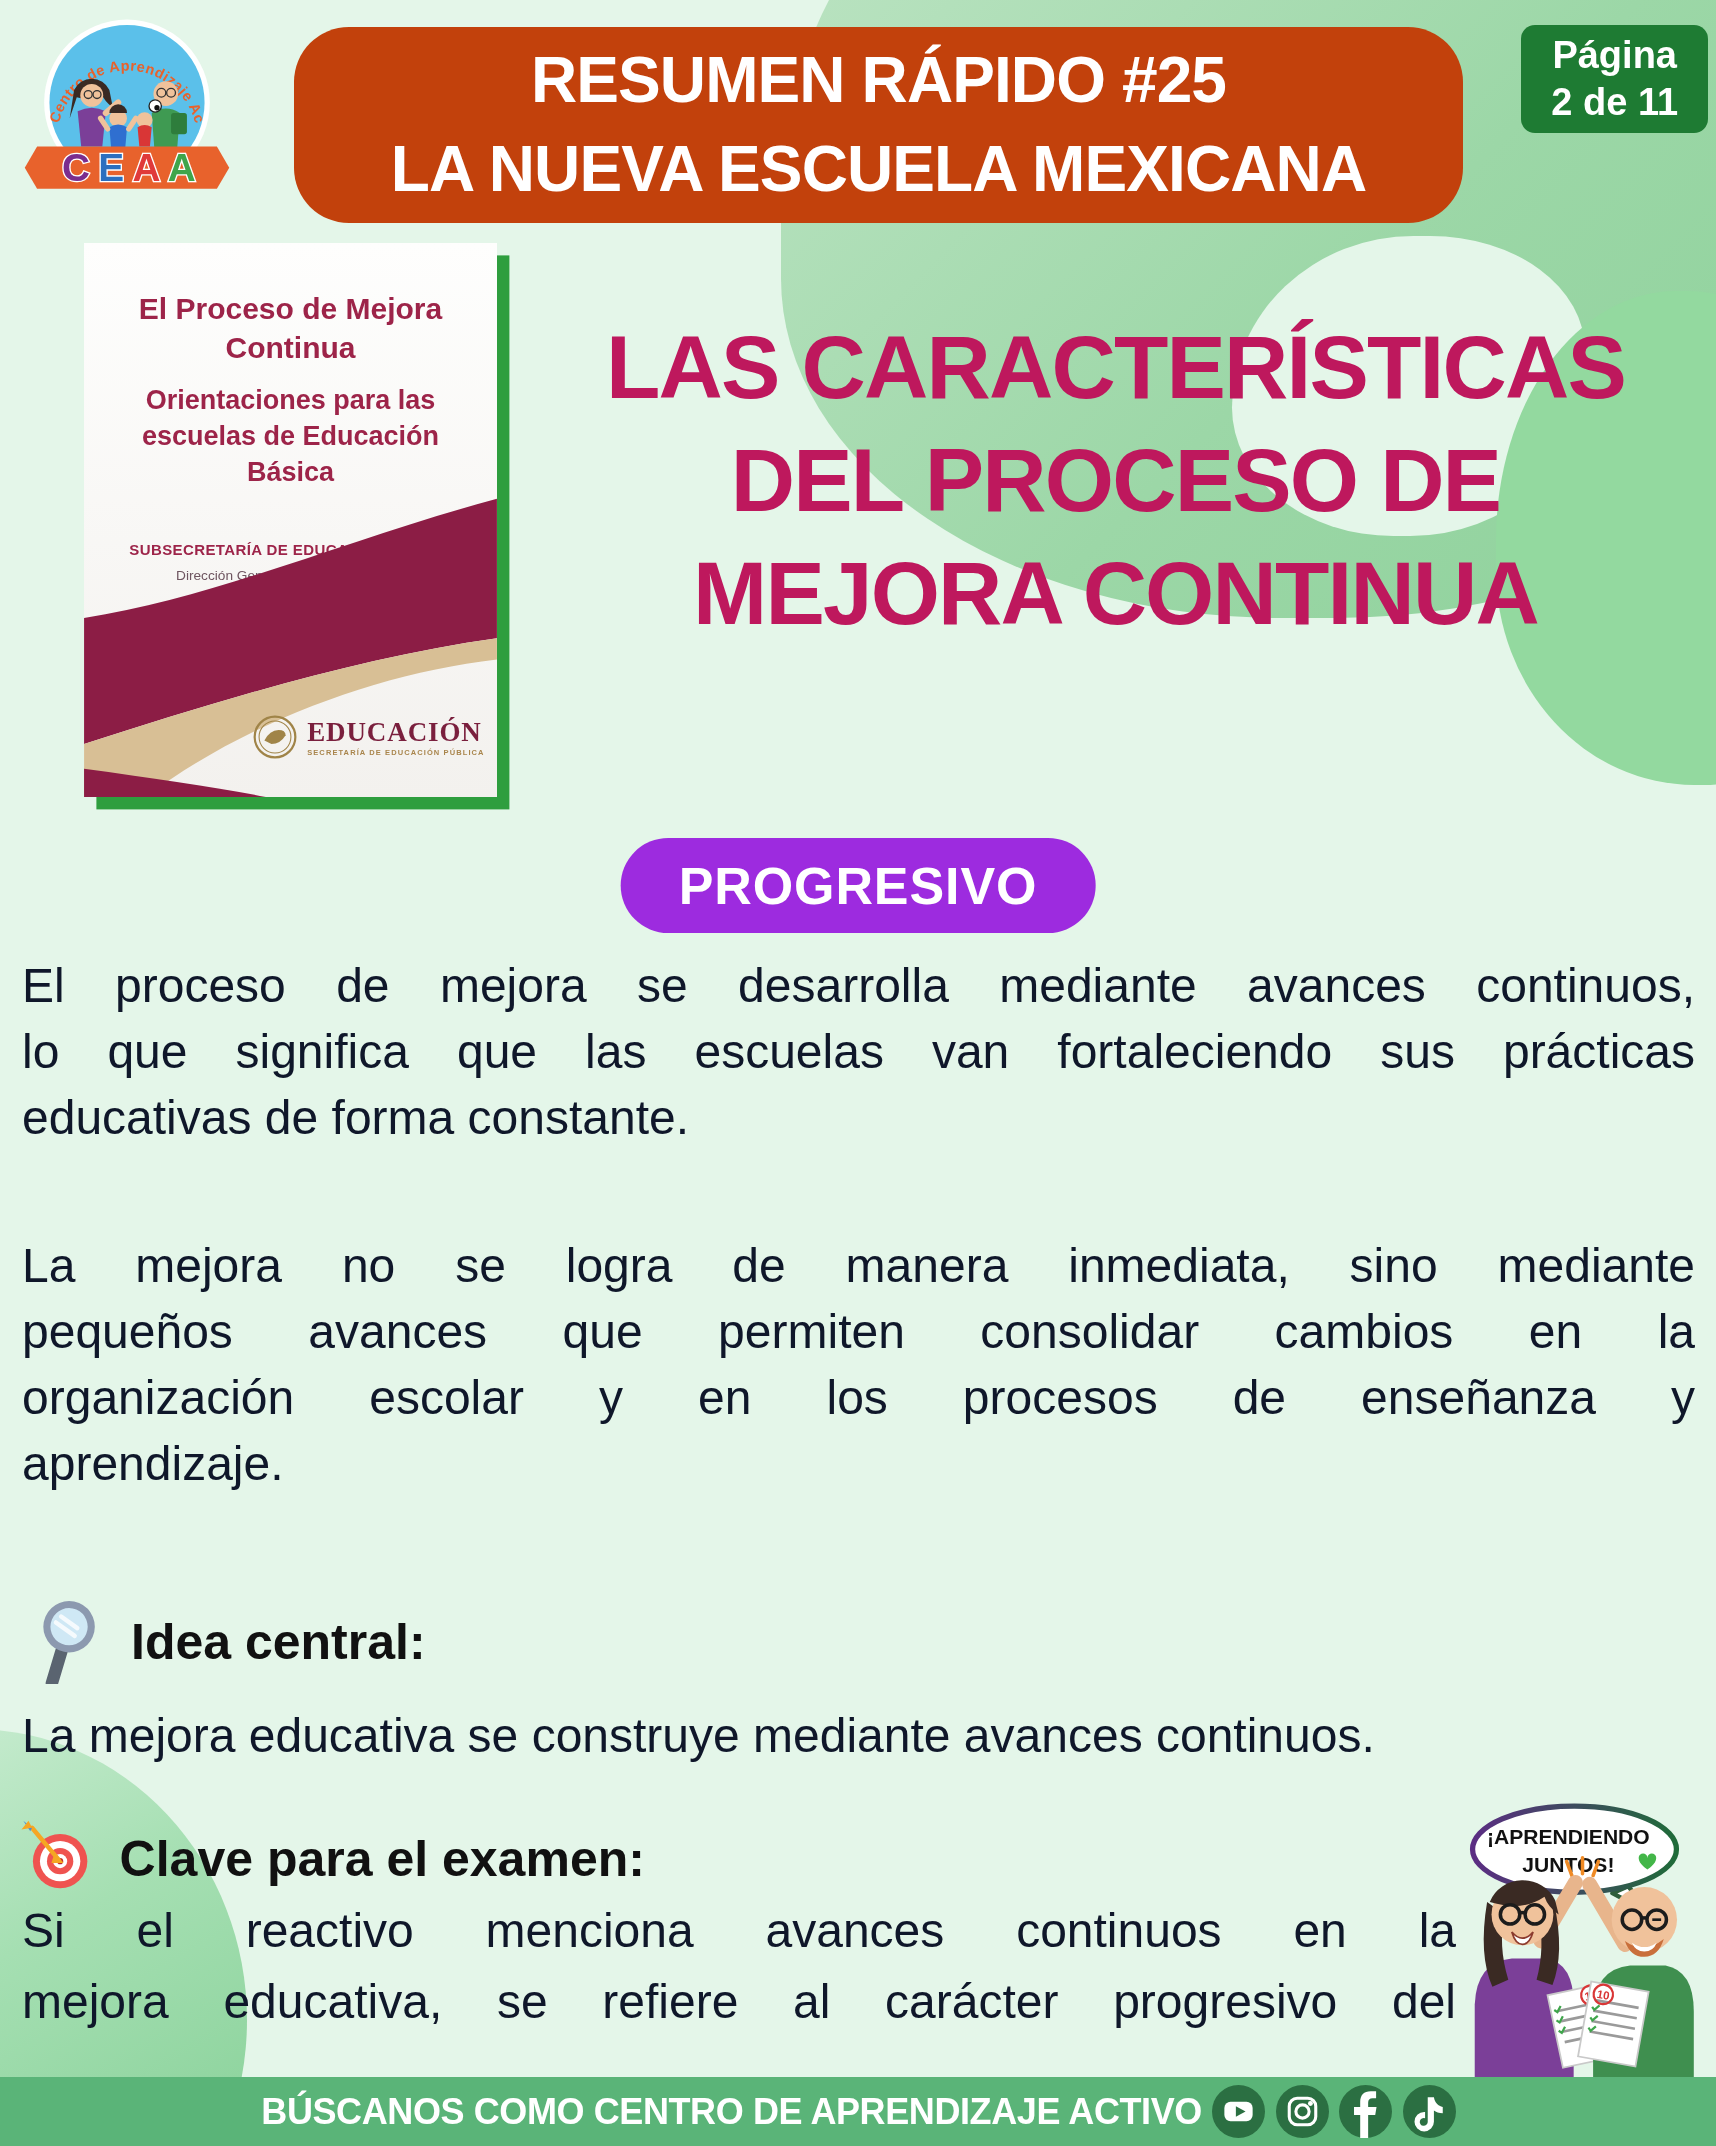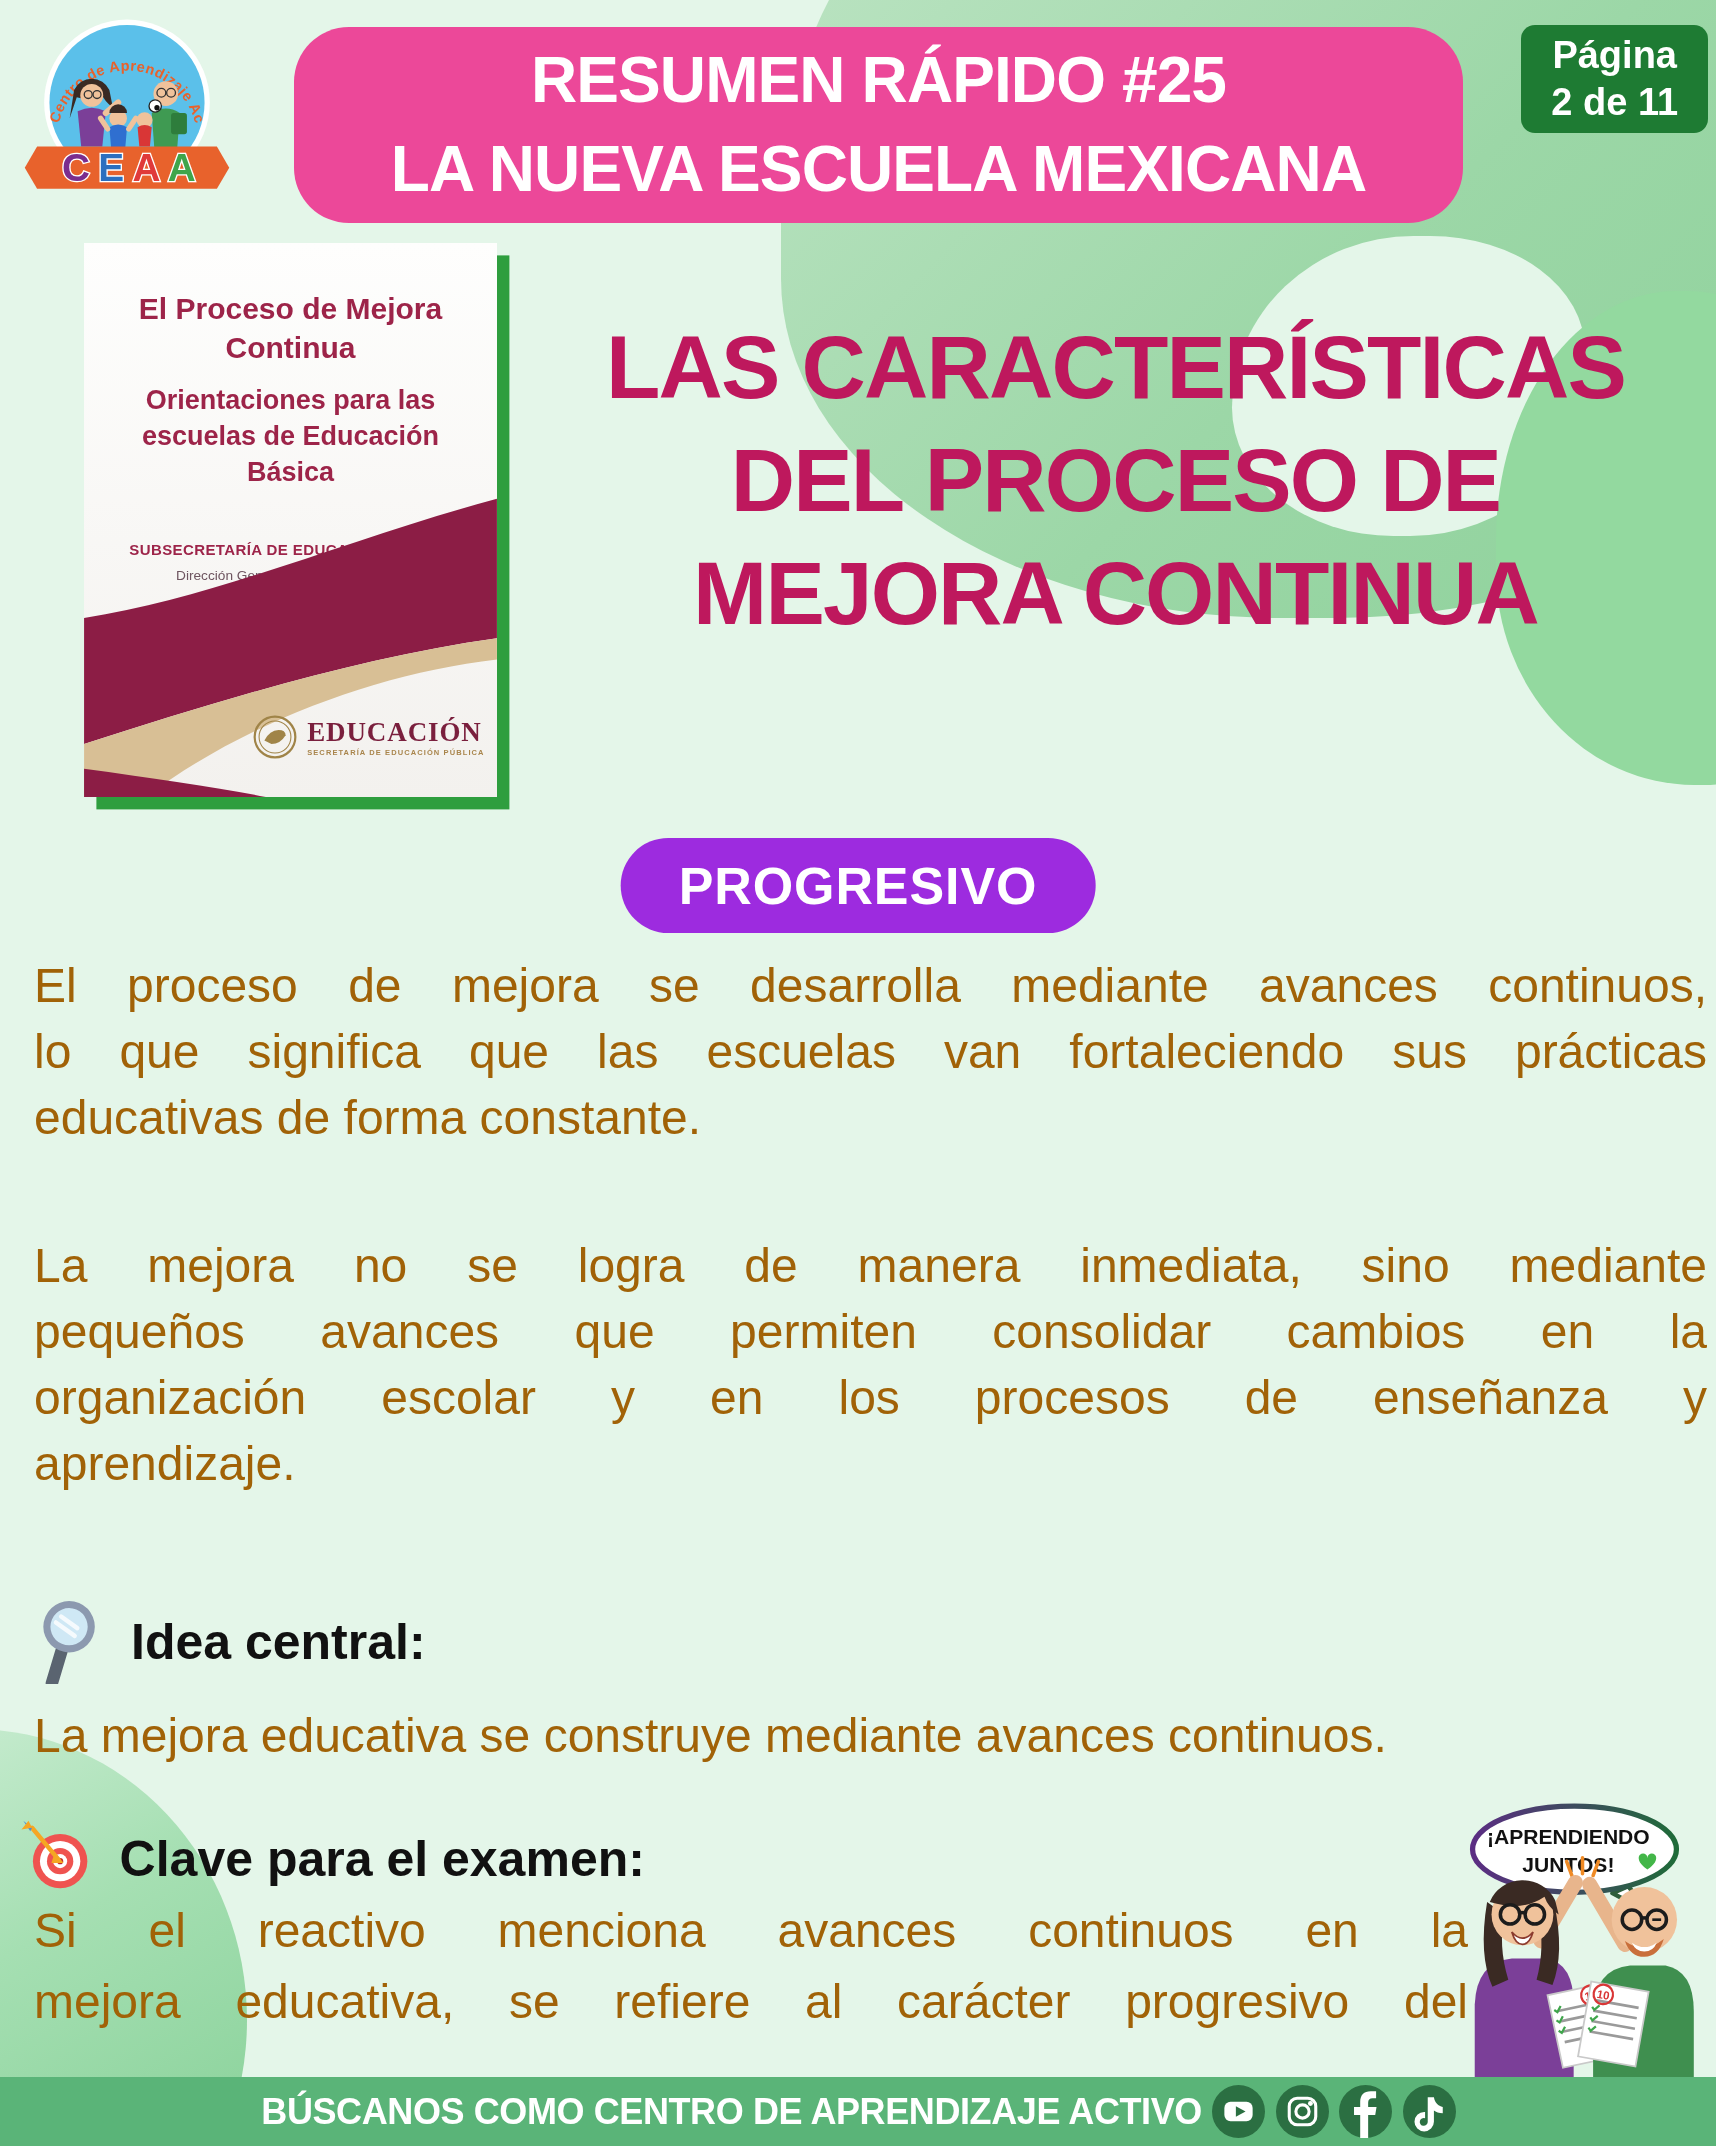--- a/index.html
+++ b/index.html
@@ -12,21 +12,21 @@
     background:linear-gradient(135deg,#C2E6C8 0%,#9CD7A7 55%,#8BD098 100%);
     border-radius:48% 52% 55% 45% / 55% 45% 60% 40%;}
   .blob-mint-notch{top:236px;right:132px;width:353px;height:300px;background:#E4F6E9;
     border-radius:54% 46% 52% 48% / 60% 40% 55% 45%;}
   .blob-right-edge{top:291px;right:-150px;width:371px;height:494px;background:#93D99F;
     border-radius:50% 50% 45% 55% / 52% 48% 55% 45%;}
   .blob-bottom-left{left:-300px;top:1729px;width:547px;height:582px;border-radius:50%;
     background:linear-gradient(150deg,#D9F2DF 0%,#A5DFB2 45%,#7ECC90 100%);}
 
   
-  .banner{left:294px;top:26.5px;width:1169px;height:196px;background:#ec4899;border-radius:55px;
+  .banner{left:294px;top:26.5px;width:1169px;height:196px;background:#c2410c;border-radius:55px;
     display:flex;flex-direction:column;align-items:center;justify-content:center;}
   .banner-line{color:#fff;font-weight:700;font-size:64px;line-height:89px;letter-spacing:-0.9px;white-space:nowrap;}
   .page-badge{right:8.8px;top:25px;width:187px;height:108px;background:#1E7B33;border-radius:14px;
     display:flex;flex-direction:column;align-items:center;justify-content:center;}
   .page-badge div{color:#fff;font-weight:700;font-size:38px;line-height:47px;}
 
   
   .cover{left:84px;top:243px;width:413px;height:554px;background:linear-gradient(180deg,#FEFEFD,#F3F1EE);
     box-shadow:12.4px 12.4px 0 0 #2E9E3E;overflow:hidden;}
   .cover-title{margin:46px auto 0;width:371px;text-align:center;color:#9D2449;font-weight:700;font-size:30px;line-height:39px;}
@@ -40,21 +40,21 @@
 
   
   .main-title{left:529px;top:311px;width:1173px;text-align:center;color:#be185d;font-weight:700;
     font-size:89px;line-height:113px;letter-spacing:-1.8px;}
 
   
   .tag-pill{left:858px;top:838px;transform:translateX(-50%);background:#9D2BDF;color:#fff;
     border-radius:53px;padding:17.6px 58px;font-size:52px;font-weight:700;letter-spacing:0.9px;white-space:nowrap;}
 
   
-  .textblock{left:22px;width:1673px;color:#a16207;margin-left:12px;}
+  .textblock{left:22px;width:1673px;color:#0f172a;}
   .tline{font-size:48px;line-height:66px;}
   .just{text-align:justify;text-align-last:justify;}
   .clave-block{width:1434px;}
   .clave-block .tline{line-height:71px;}
 
   .sec-head{display:flex;align-items:center;gap:23px;}
   .sec-head .h-label{font-size:50px;font-weight:700;color:#111;}
 
   
   .bubble{right:32px;top:1800px;}

